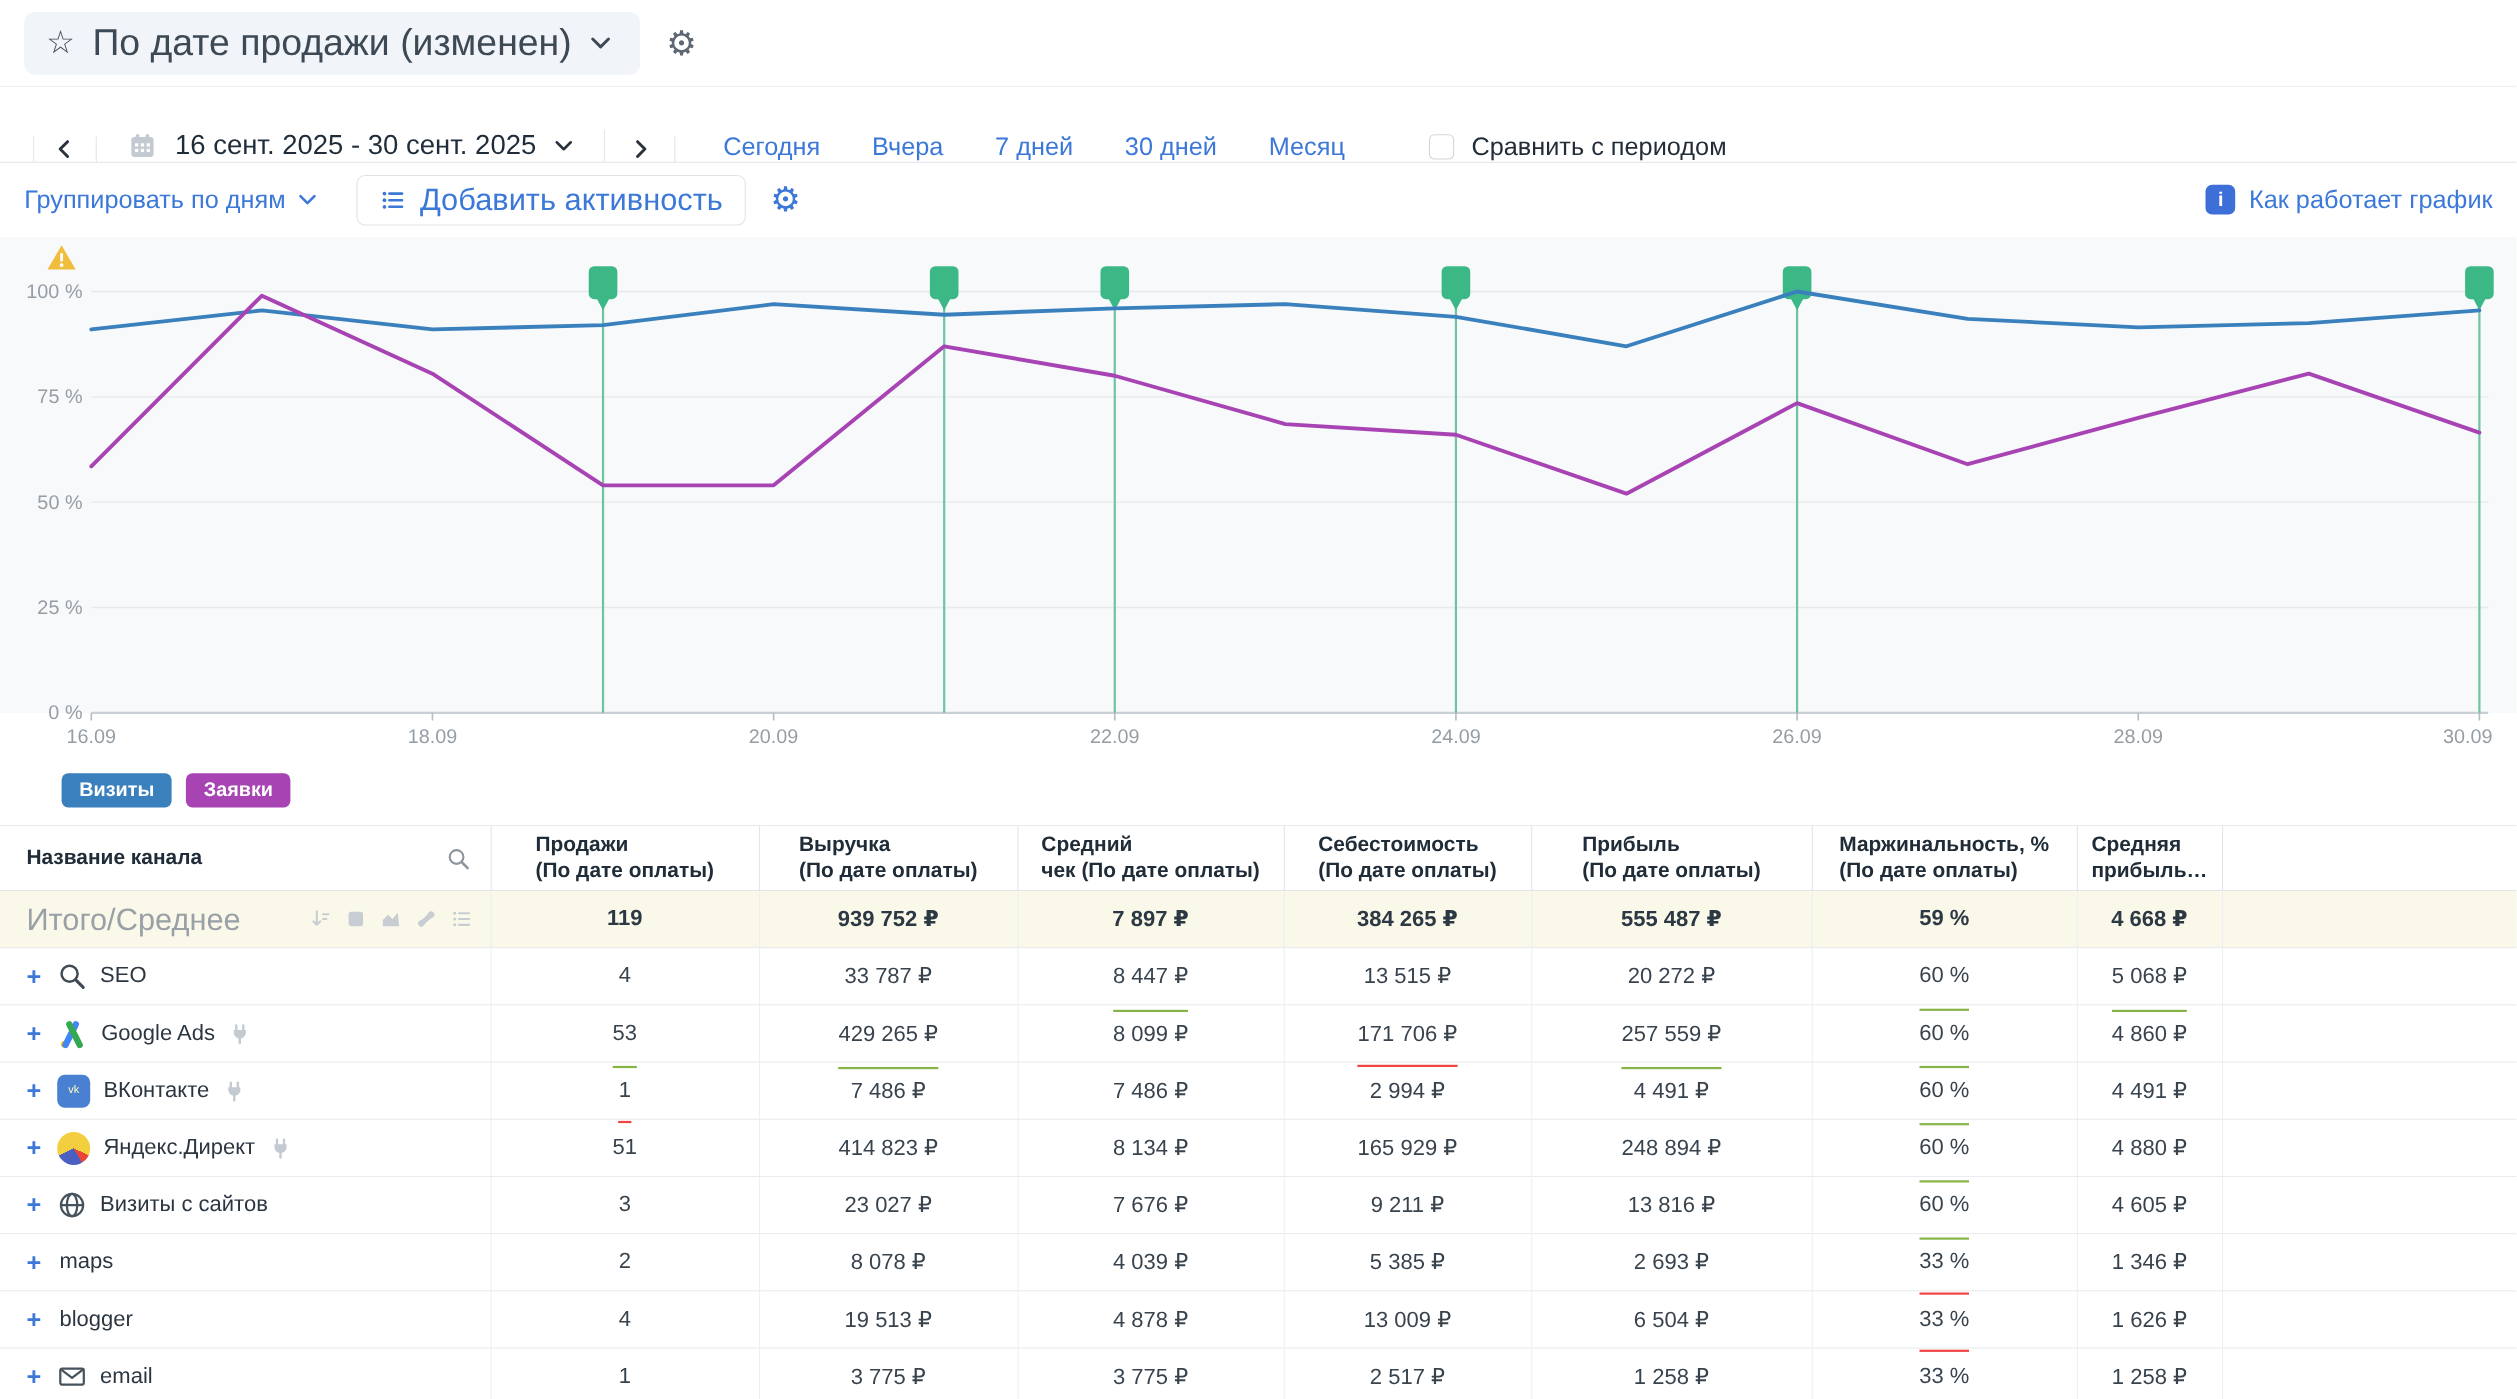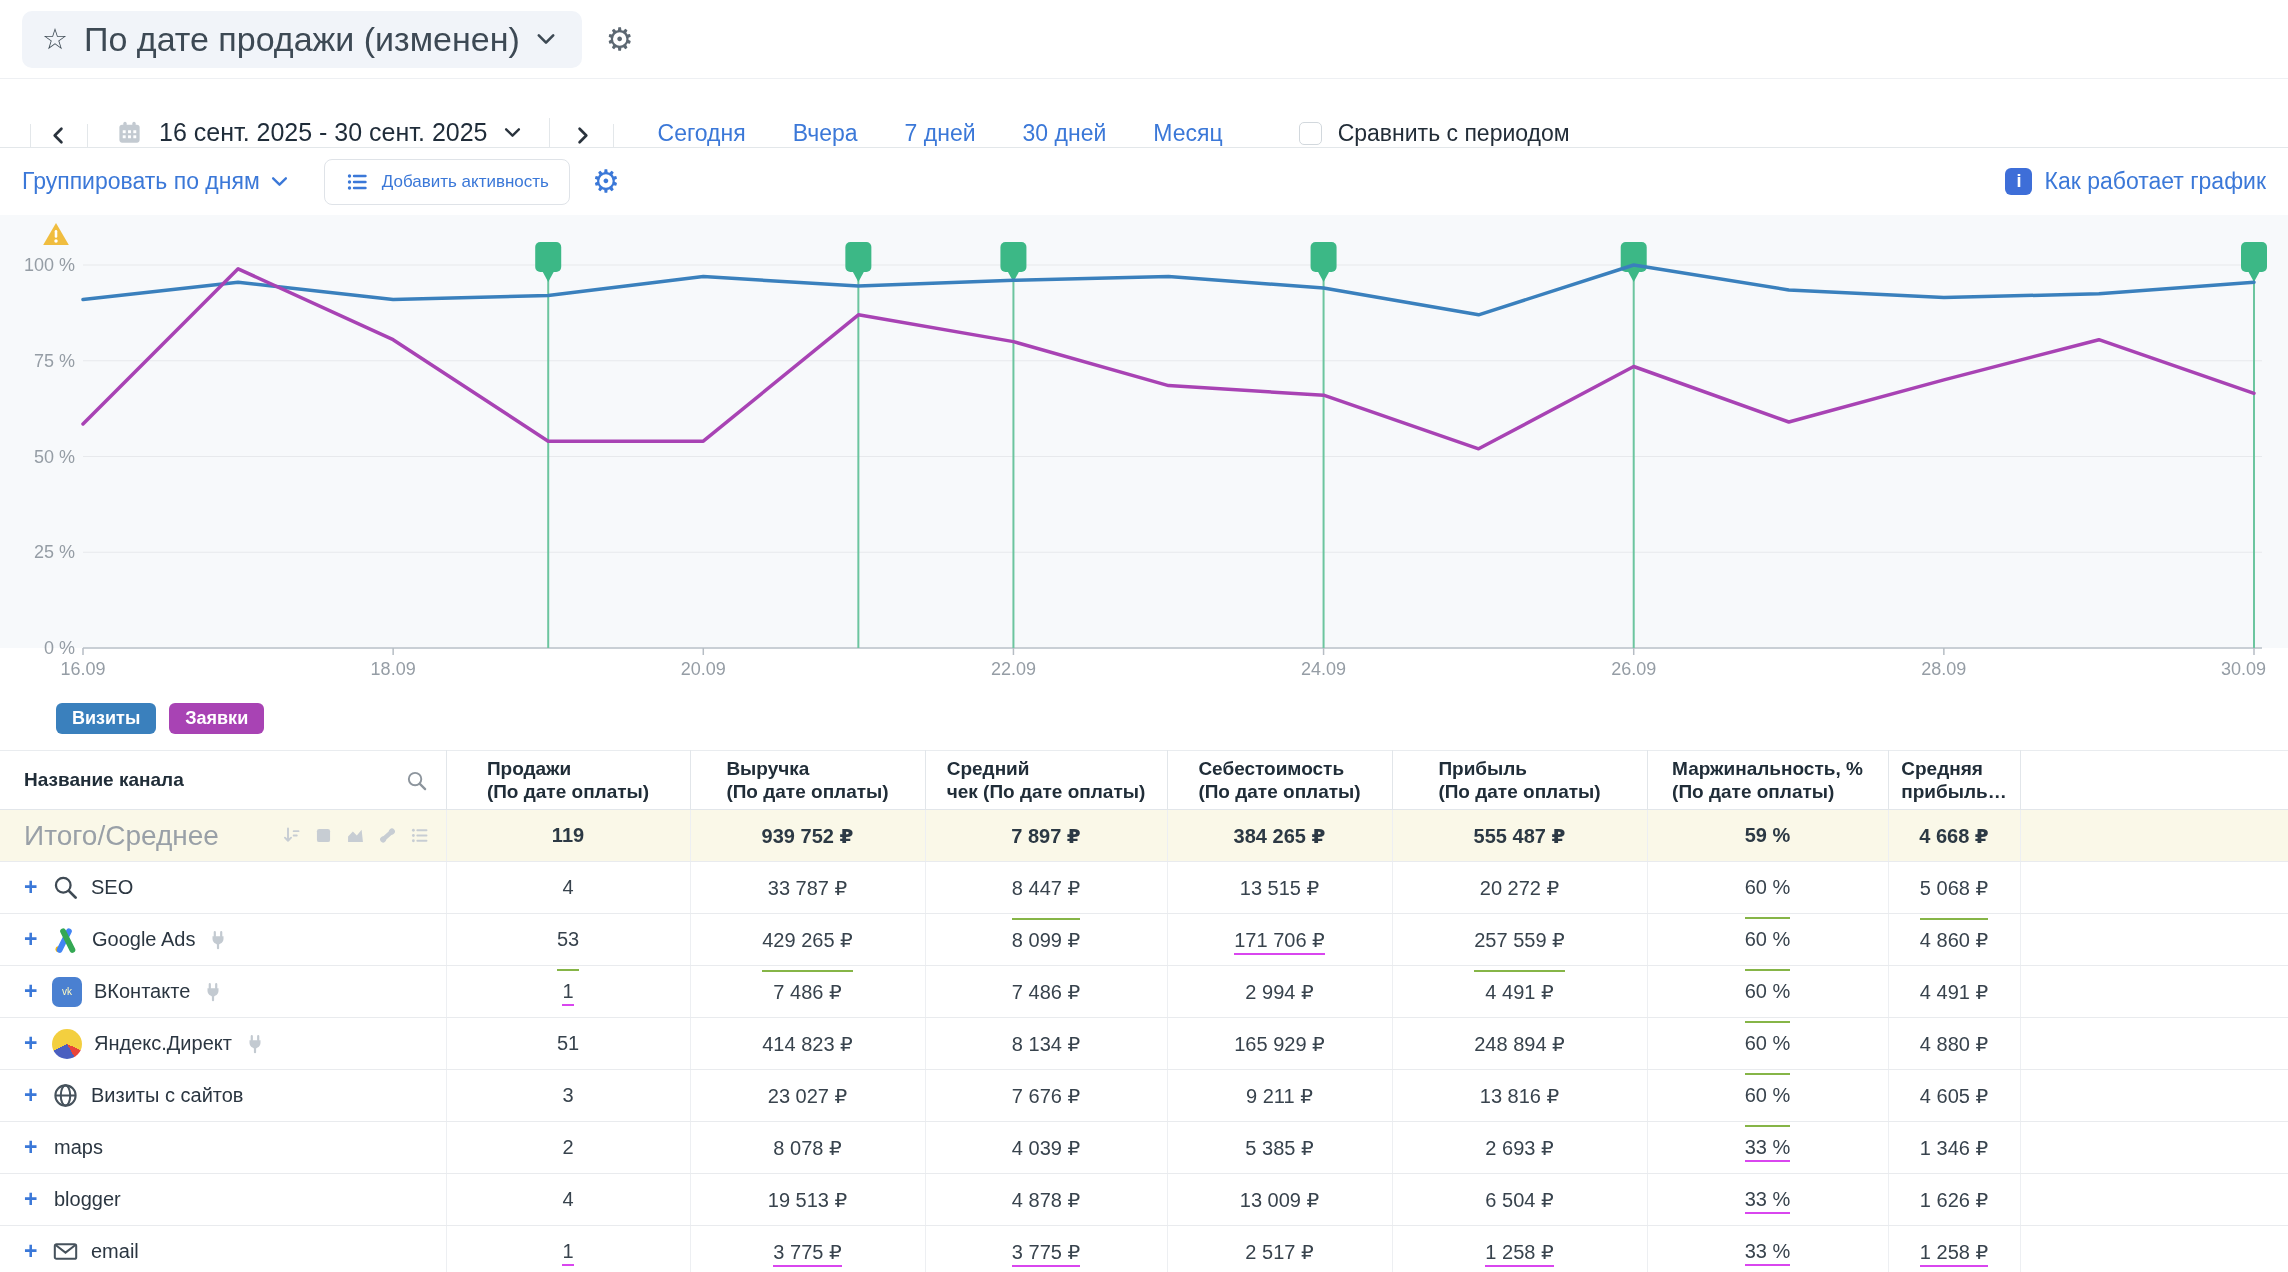--- a/index.html
+++ b/index.html
@@ -28,21 +28,21 @@
   .datecell{padding:0 28px;gap:16px;font-size:25px;color:#1f2c39;display:flex;align-items:center}
   .quicklinks{display:flex;align-items:center;gap:47px;margin-left:44px;font-size:23px}
   .quicklinks a{color:#3b78d8;text-decoration:none;cursor:pointer}
   .compare{display:flex;align-items:center;gap:16px;margin-left:76px;font-size:23px;color:#222d38;cursor:pointer}
   .cb{width:23px;height:23px;border:1.5px solid #d2d8dd;border-radius:5px;background:#fff;box-sizing:border-box}
 
   
   .controls{height:67px;display:flex;align-items:center;padding:0 22px;box-sizing:border-box}
   .groupby{display:flex;align-items:center;gap:11px;color:#3b78d8;font-size:23px;cursor:pointer}
   .addact{display:flex;align-items:center;gap:13px;height:46px;padding:0 20px;margin-left:36px;
-          background:#fff;border:1px solid #dfe3e8;border-radius:8px;font-size:17px;color:#3b78d8;
+          background:#fff;border:1px solid #dfe3e8;border-radius:8px;font-size:28px;color:#3b78d8;
           font-family:inherit;cursor:pointer}
   .howlink{margin-left:auto;display:flex;align-items:center;gap:12px;color:#3b78d8;font-size:23px;cursor:pointer}
   .infoicon{width:27px;height:27px;border-radius:6px;background:#3e6ed8;color:#fff;font-weight:bold;
             font-size:18px;display:flex;align-items:center;justify-content:center}
 
   
   .chart-wrap{position:relative;height:460px;overflow:visible}
   #chart-svg{display:block}
   #chart-svg text{font-family:"Liberation Sans","DejaVu Sans",sans-serif}
   .warn{position:absolute;left:42px;top:6px}
@@ -74,21 +74,21 @@
   .plus{color:#3b78d8;font-size:23px;font-weight:bold;width:24px;cursor:pointer;flex:none}
   .ch-icon{display:inline-flex;align-items:center;margin:0 12px 0 4px;flex:none}
   .ch-name{color:#2b3641}
   .noicon{margin-left:6px}
   .plug{margin-left:12px;display:inline-flex}
   .vkb{width:30px;height:30px;border-radius:7px;background:#4a80d1;color:#fef9c3;font-weight:normal;
        font-size:10px;display:inline-flex;align-items:center;justify-content:center}
   .ydb{width:30px;height:30px;border-radius:50%;display:inline-block;
        background:conic-gradient(from 150deg,#4a5fc0 0 26%,#f3cf3f 26% 90%,#e8443a 90% 100%)}
   .u-green{border-bottom:2px solid #86b547;padding-bottom:19px;cursor:pointer}
-  .u-orange{border-bottom:2px solid #d946ef;padding-bottom:2px;cursor:pointer}
+  .u-orange{border-bottom:2px solid #ef4444;padding-bottom:17px;cursor:pointer}
 </style>
 </head>
 <body>
 
 <div id="app">
 
   <div class="topbar">
     <div class="report-pill">
       <span class="star">☆</span>
       <span class="rtitle">По дате продажи (изменен)</span>

